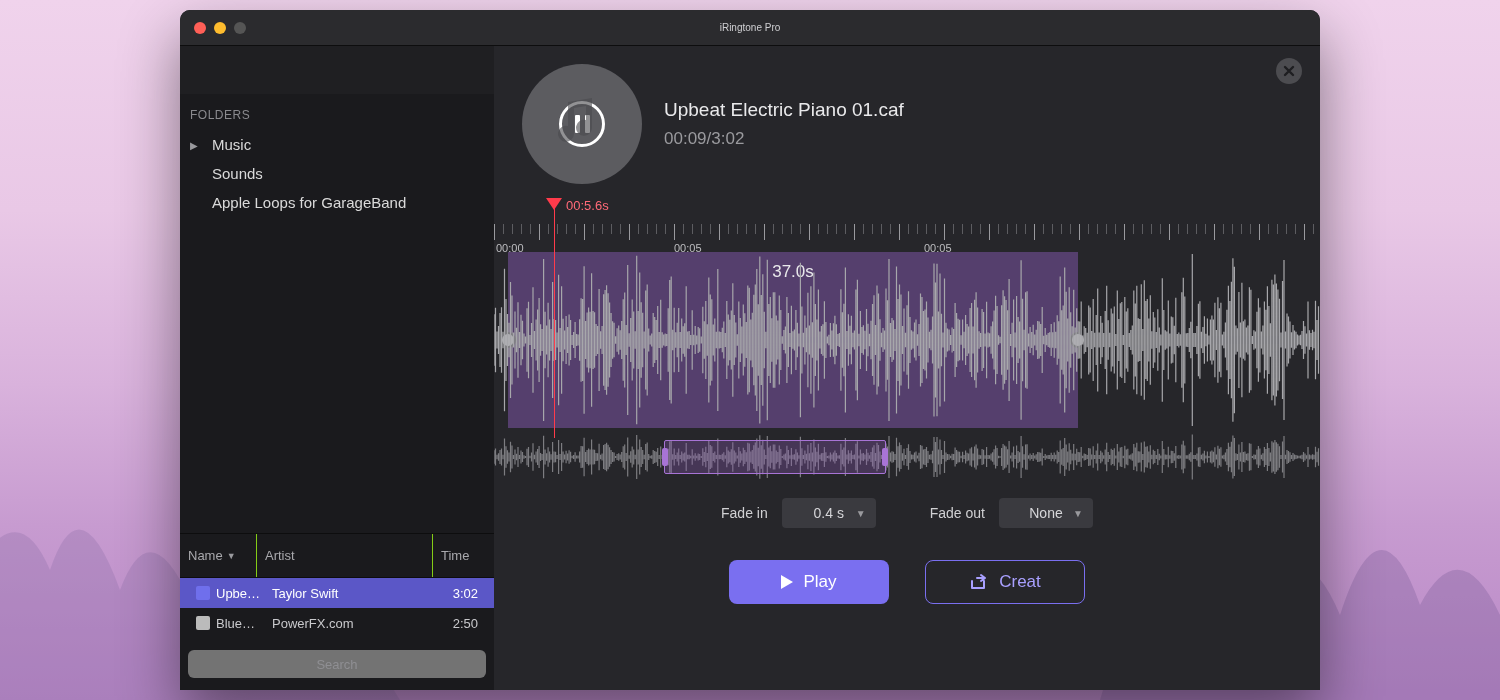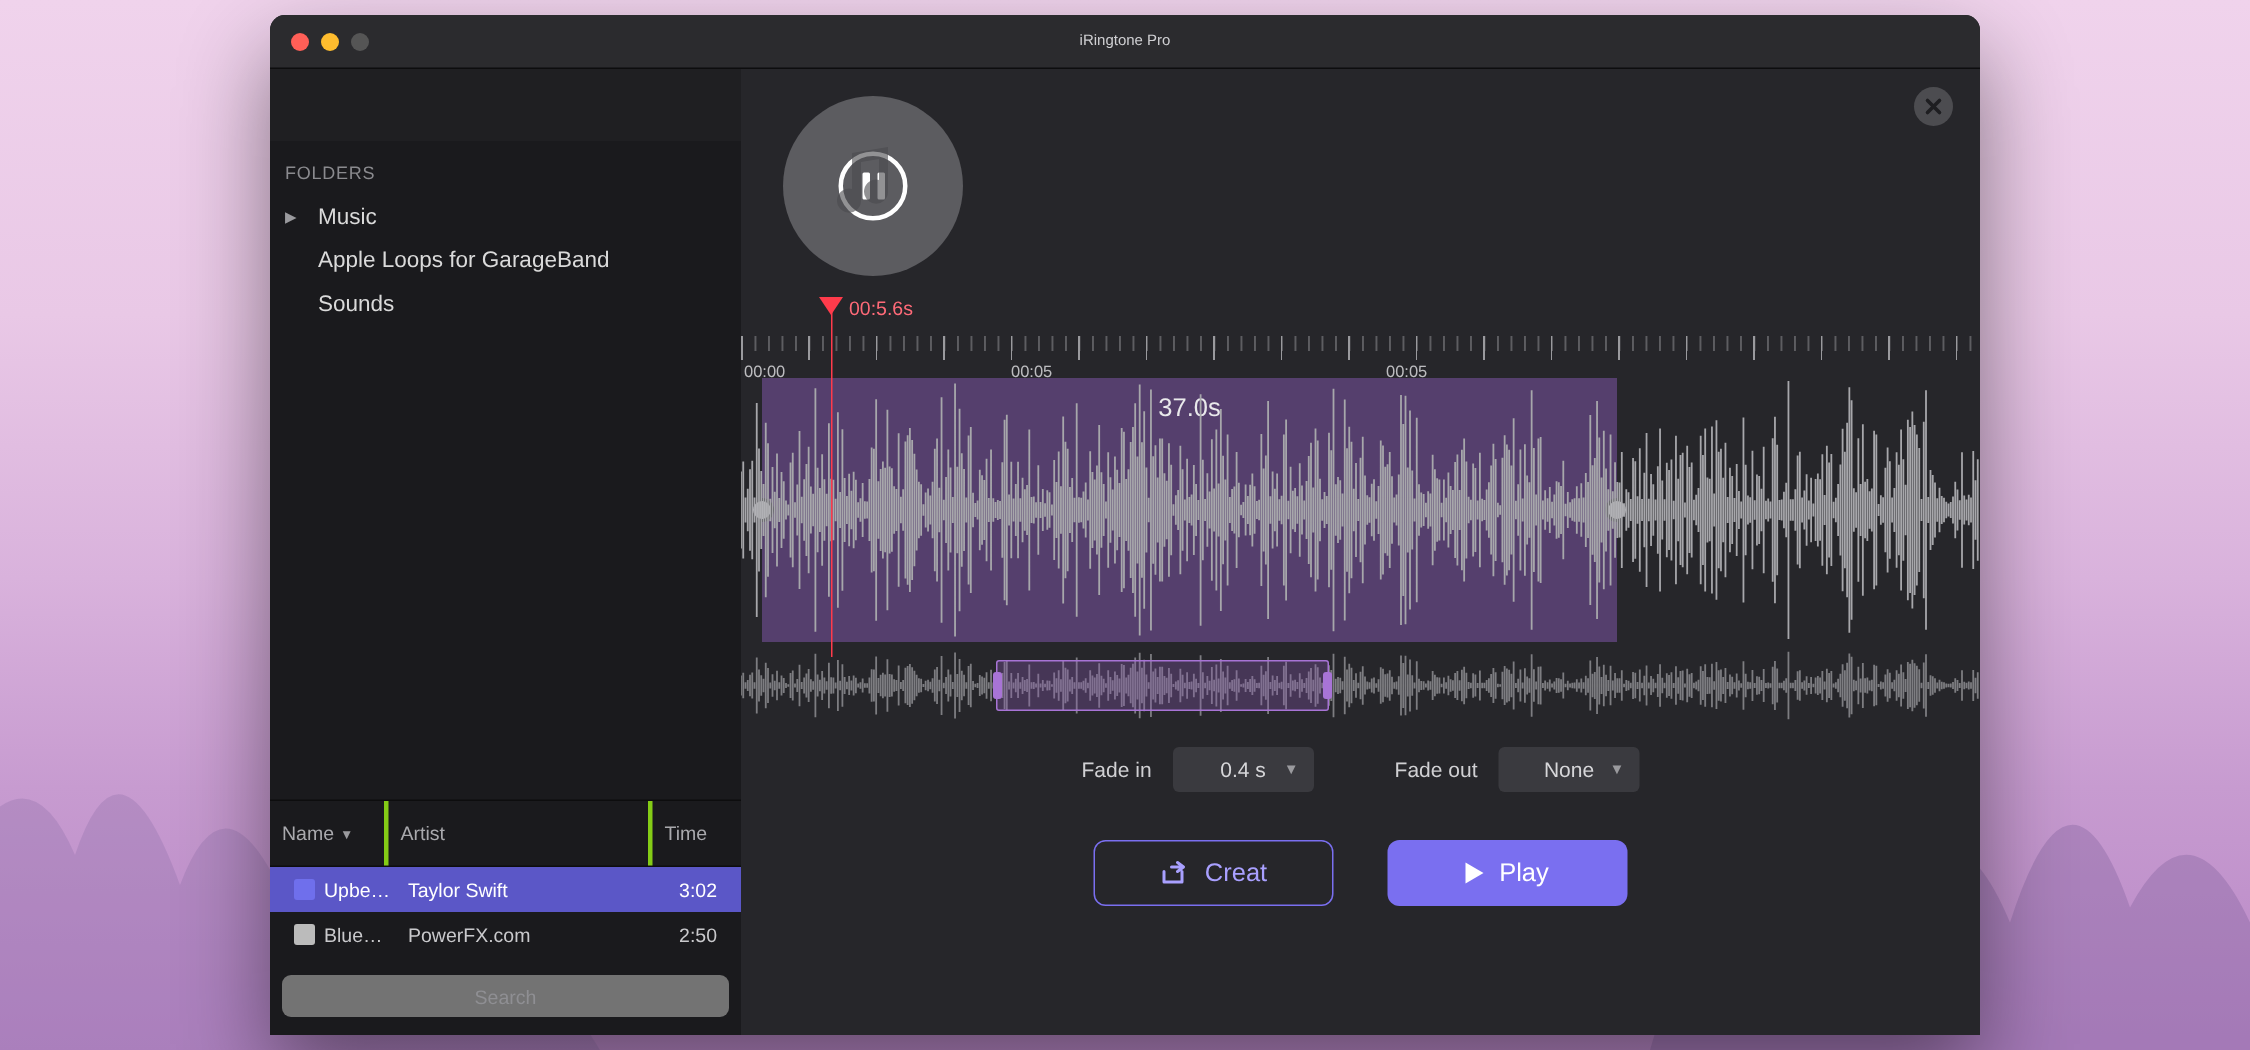--- a/index.html
+++ b/index.html
@@ -45,21 +45,21 @@
     position:absolute; left:10px; top:50%; transform:translateY(-50%); color:#9a9a9e; font-size:10px;
   }
   .tracks {
     margin-top:auto;
   }
   .track-head, .track-row {
     display:grid; grid-template-columns: 76px 1fr 62px; align-items:center;
     font-size:13px; color:#c9c9cc;
   }
   .track-head { height:45px; color:#a9a9ad; border-top:1px solid #0d0d0e; border-bottom:1px solid #0d0d0e;}
-  .th { padding:0 8px; border-left:3px solid #84cc16; height:100%; display:flex; align-items:center; gap:4px;}
+  .th { padding:0 8px; border-left:1px solid #84cc16; height:100%; display:flex; align-items:center; gap:4px;}
   .th:first-child{border-left:none;}
   .th .sort{font-size:9px;color:#9a9a9e;}
   .track-row { height:30px; padding:0 8px; }
   .track-row.sel { background:#5b57c7; color:#fff;}
   .tcell{ white-space:nowrap; overflow:hidden; text-overflow:ellipsis; padding:0 8px;}
   .tcell.time{text-align:right;}
   .tcell.name{display:flex;align-items:center;gap:6px;}
   .file-icon{width:14px;height:14px;background:#6f6fec;border-radius:2px;flex:none;}
   .file-icon.b{background:#bbb;}
   .search-wrap { padding:12px 8px;}
@@ -174,24 +174,24 @@
   <div class="body">
 
     <div class="sidebar">
       <div class="folders-hdr">FOLDERS</div>
       <div class="folder-list">
         <div class="folder-item">
           <span class="disclosure">▶</span>
           <span>Music</span>
         </div>
         <div class="folder-item">
+          <span>Sounds</span>
+        </div>
+        <div class="folder-item">
           <span>Apple Loops for GarageBand</span>
-        </div>
-        <div class="folder-item">
-          <span>Sounds</span>
         </div>
       </div>
 
       <div class="tracks">
         <div class="track-head">
           <div class="th">
             <span>Name</span>
             <span class="sort">▼</span>
           </div>
           <div class="th">
@@ -236,20 +236,26 @@
           <svg class="note-icon" width="56" height="56" viewBox="0 0 56 56">
             <path d="M20 10 L44 6 L44 36 A8 8 0 1 1 38 28 L38 14 L26 16 L26 42 A8 8 0 1 1 20 34 Z" fill="#4a4a4e"></path>
           </svg>
           <div class="pause-btn">
             <div class="pause-bars">
                 <span></span>
                 <span></span>
               </div>
           </div>
         </div>
+        <div class="np-info">
+          <div class="fname">Upbeat Electric Piano 01.caf</div>
+          <div class="time">
+            <span>00:09</span>/<span>3:02</span>
+          </div>
+        </div>
       </div>
 
       <div class="ruler-area">
         <div class="playhead"></div>
         <div class="playhead-label">00:5.6s</div>
         <div class="ruler">
           <span class="ruler-label" style="left:2px">00:00</span>
           <span class="ruler-label" style="left:180px">00:05</span>
           <span class="ruler-label" style="left:430px">00:05</span>
         </div>
@@ -287,26 +293,26 @@
         <div class="fade-ctl">
           <label>Fade out</label>
           <div class="select">
             <span>None</span>
             <span class="chev">▼</span>
           </div>
         </div>
       </div>
 
       <div class="btn-row">
+        <div class="btn play">
+          <span class="tri"></span>
+          <span>Play</span>
+        </div>
         <div class="btn creat">
           <svg width="20" height="18" viewBox="0 0 20 18">
             <path d="M3 8 v7 h12 v-7 M12 2 l4 3 -4 3 M16 5 H8" fill="none" stroke="#a9a0ff" stroke-width="2" stroke-linejoin="round" stroke-linecap="round"></path>
           </svg>
           <span>Creat</span>
         </div>
-        <div class="btn play">
-          <span class="tri"></span>
-          <span>Play</span>
-        </div>
       </div>
     </div>
   </div>
 </div>
 
 </body></html>

